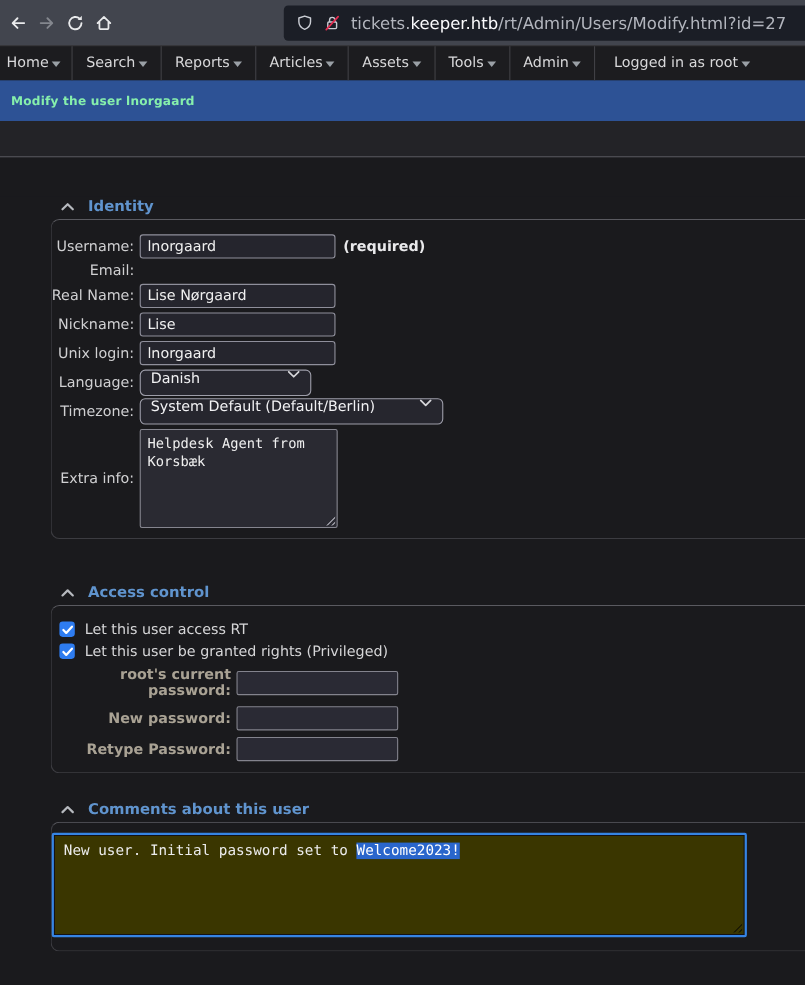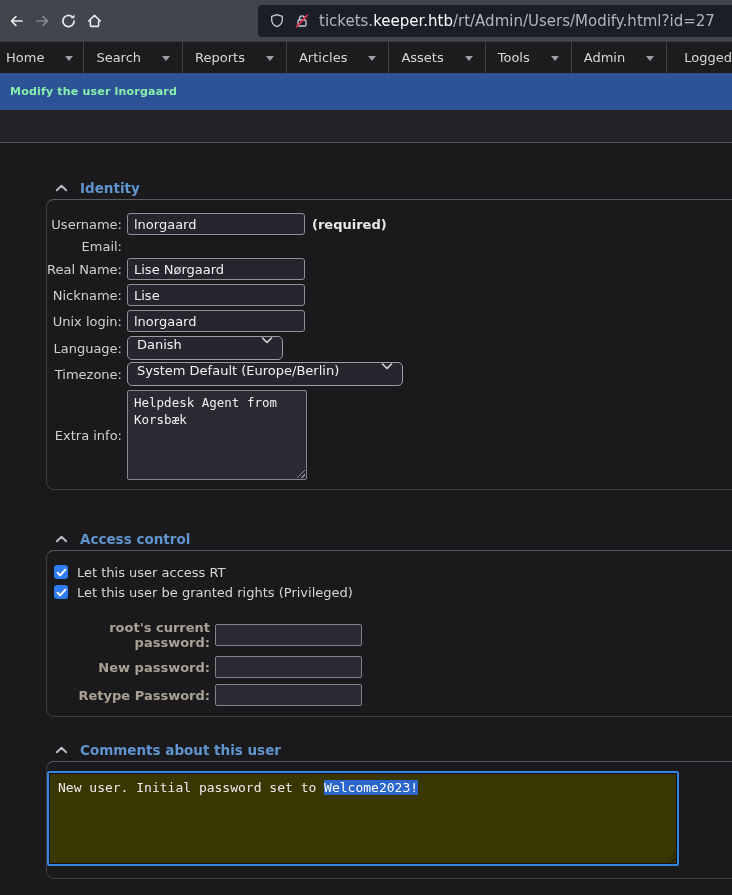--- a/index.html
+++ b/index.html
@@ -15,21 +15,21 @@
   .icon-btn { width:26px; height:26px; display:flex; align-items:center; justify-content:center;
               color:#e9eaec; border-radius:4px; }
   .icon-btn.disabled { color:#84878e; }
   .urlbar { margin-left:151px; flex:1; height:32px; background:#1b1e26; border-radius:4px 0 0 4px;
             display:flex; align-items:center; padding:0 6px 0 11px; gap:9px; min-width:0; }
   .url-text { font-size:15px; color:#b2b5bd; white-space:nowrap; overflow:hidden; }
   .url-host { color:#fbfbfd; }
 
   
   .navbar { height:32px; background:#1c1c1f; border-top:1px solid #3a3a3e; display:flex; align-items:stretch; }
-  .nav-item { display:flex; align-items:center; gap:21px; padding:0 12px; border-right:1px solid #404045;
+  .nav-item { display:flex; align-items:center; gap:3px; padding:0 12px; border-right:1px solid #404045;
               color:#d8d8da; font-size:13px; cursor:pointer; white-space:nowrap; }
   .nav-item:first-child { padding-left:6px; padding-right:10px; }
   .nav-item:last-child { border-right:none; padding-left:17px; }
   .caret { width:0; height:0; border-left:4px solid transparent; border-right:4px solid transparent;
            border-top:5px solid #9aa0a6; margin-top:2px; }
 
   
   .banner { height:37px; background:#2d5295; display:flex; align-items:center; padding-left:10px; }
   .banner-title { color:#86efac; font-size:11px; font-weight:bold; letter-spacing:.2px; }
   .substrip { height:33px; background:#232327; border-bottom:1px solid #55555b; }
@@ -65,21 +65,21 @@
           background:repeating-linear-gradient(-45deg, transparent 0 2px, #8f8f98 2px 3px);
           clip-path:polygon(100% 0, 100% 100%, 0 100%); }
   .grip.dark { background:repeating-linear-gradient(-45deg, transparent 0 2px, #1d1b02 2px 3px); }
 
   #access-section { margin-top:40px; }
   .access-box { padding:11px 0 10px; }
   .cb-row { display:flex; align-items:center; gap:9px; padding-left:7px; height:20px; }
   .checkbox { width:14px; height:14px; background:#2e7cf0; border-radius:3px; flex-shrink:0;
               display:flex; align-items:center; justify-content:center; cursor:pointer; }
   .cb-label { font-size:13px; color:#d6d6d8; }
-  .pw-rows { margin-top:18px; }
+  .pw-rows { margin-top:4px; }
   .pw-row { display:flex; align-items:center; margin-bottom:6px; }
   .pw-row:last-child { margin-bottom:0; }
   .pw-label { width:163px; flex-shrink:0; text-align:right; margin-right:5px;
               font-weight:bold; font-size:13px; color:#a9a294; }
   .pw-input { width:147px; height:22px; background:#2a2a34; border:1px solid #83838d;
               border-radius:2px; outline:none; color:#eee; padding:0 5px; }
 
   #comments-section { margin-top:24px; }
   .comments-box { padding:9px 0 12px; }
   .comment-ta { position:relative; width:632px; height:95px; background:#3a3600;
@@ -219,21 +219,21 @@
           <span>
               <svg width="12" height="7" viewBox="0 0 12 7">
                 <path d="M1.5 1L6 5.5 10.5 1" stroke="#d6d6da" stroke-width="1.6" fill="none" stroke-linecap="round" stroke-linejoin="round"></path>
               </svg>
             </span>
         </div>
       </div>
       <div class="form-row">
         <span class="form-label">Timezone:</span>
         <div class="select tz">
-          <span>System Default (Europe/Berlin)</span>
+          <span>System Default (Default/Berlin)</span>
           <span>
               <svg width="12" height="7" viewBox="0 0 12 7">
                 <path d="M1.5 1L6 5.5 10.5 1" stroke="#d6d6da" stroke-width="1.6" fill="none" stroke-linecap="round" stroke-linejoin="round"></path>
               </svg>
             </span>
         </div>
       </div>
       <div class="form-row" style="margin-bottom:0;">
         <span class="form-label">Extra info:</span>
         <span class="ta-wrap">

